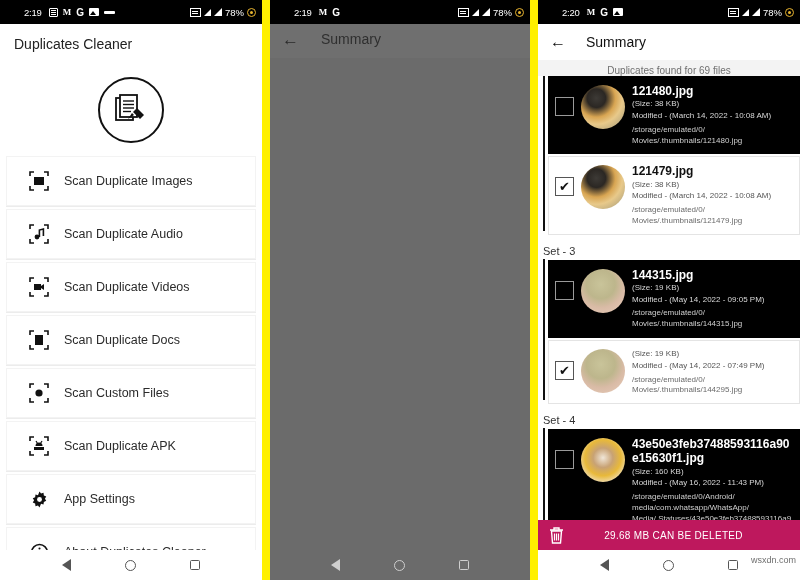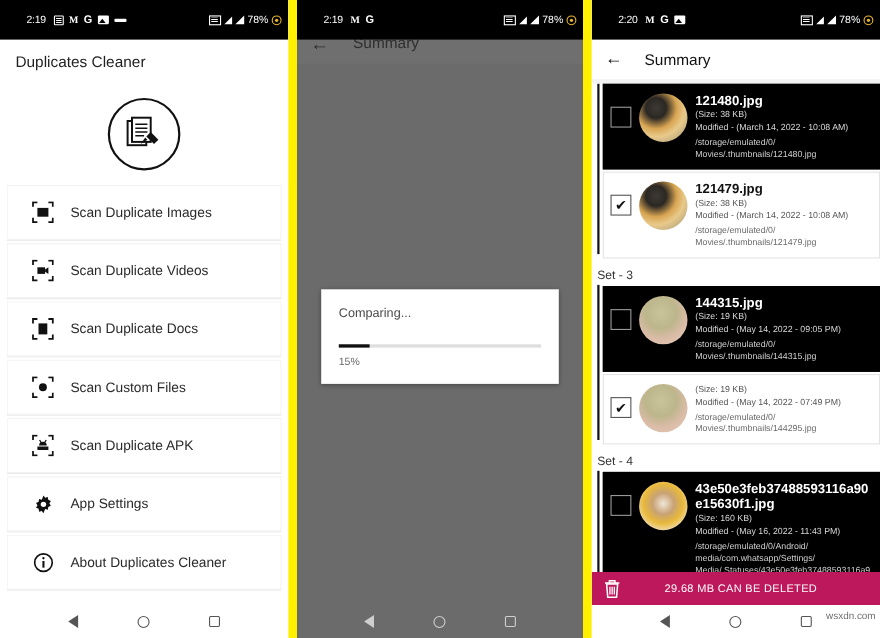--- a/index.html
+++ b/index.html
@@ -13,21 +13,21 @@
 
   
   .panel { position:relative; height:580px; overflow:hidden; background:#fff; }
   .panel-1 { width:262px; }
   .divider { width:8px; height:580px; background:#fff000; flex:0 0 8px; }
   .panel-2 { width:260px; }
   .panel-3 { width:262px; }
 
   
   .statusbar {
-    height:36px; background:#000; color:#fff;
+    height:24px; background:#000; color:#fff;
     display:flex; align-items:center; padding:0 6px;
     font-size:9.5px; position:relative; z-index:5;
   }
   .sb-time { margin-left:18px; letter-spacing:-0.2px; }
   .sb-left-icons { display:flex; align-items:center; gap:5px; margin-left:7px; }
   .sb-spacer { flex:1; }
   .sb-right { display:flex; align-items:center; gap:3px; }
   .sb-sq {
     width:9px;height:9px;border:1.2px solid #fff;border-radius:1px;
     display:inline-block;position:relative;
@@ -226,20 +226,30 @@
             <path d="M1 5V1h4 M15 1h4v4 M19 15v4h-4 M5 19H1v-4" fill="none" stroke="#111" stroke-width="1.6"></path>
             <rect x="5" y="6" width="10" height="8" fill="#111"></rect>
           </svg>
         </span>
         <span class="mi-label">Scan Duplicate Images</span>
       </div>
       <div class="menu-item">
         <span class="mi-icon">
           <svg width="20" height="20" viewBox="0 0 20 20">
             <path d="M1 5V1h4 M15 1h4v4 M19 15v4h-4 M5 19H1v-4" fill="none" stroke="#111" stroke-width="1.6"></path>
+            <circle cx="8" cy="13" r="2.4" fill="#111"></circle>
+            <path d="M10.4 13V6l4-1v7" fill="none" stroke="#111" stroke-width="1.6"></path>
+          </svg>
+        </span>
+        <span class="mi-label">Scan Duplicate Audio</span>
+      </div>
+      <div class="menu-item">
+        <span class="mi-icon">
+          <svg width="20" height="20" viewBox="0 0 20 20">
+            <path d="M1 5V1h4 M15 1h4v4 M19 15v4h-4 M5 19H1v-4" fill="none" stroke="#111" stroke-width="1.6"></path>
             <rect x="5" y="7" width="7" height="6" fill="#111"></rect>
             <path d="M12 9 l3-2v6l-3-2z" fill="#111"></path>
           </svg>
         </span>
         <span class="mi-label">Scan Duplicate Videos</span>
       </div>
       <div class="menu-item">
         <span class="mi-icon">
           <svg width="20" height="20" viewBox="0 0 20 20">
             <path d="M1 5V1h4 M15 1h4v4 M19 15v4h-4 M5 19H1v-4" fill="none" stroke="#111" stroke-width="1.6"></path>
@@ -313,29 +323,20 @@
         <span class="sb-tri"></span>
         <span class="sb-batt">78%</span>
         <span class="sb-circ"></span>
       </span>
     </div>
 
     <div class="p2-body">
       <div class="p2-appbar">
         <span class="p2-back">←</span>
         <span class="p2-title">Summary</span>
-      </div>
-      <div class="p2-content">
-        <div class="dialog">
-          <div class="dlg-title">Comparing...</div>
-          <div class="dlg-track">
-            <div class="dlg-fill" id="dlg-fill" style="width: 15%;"></div>
-          </div>
-          <div class="dlg-pct">15%</div>
-        </div>
       </div>
     </div>
 
     <div class="navbar dark">
       <span class="nav-back"></span>
       <span class="nav-home"></span>
       <span class="nav-rec"></span>
     </div>
   </div>
 
@@ -429,21 +430,21 @@
           <div class="set-bar" style="top: 18px;"></div>
           <div class="file-row selected-dark">
             <div class="cbox"></div>
             <div class="thumb" style="background-image: radial-gradient(circle at 50% 45%, rgb(240, 230, 216) 0%, rgb(200, 162, 116) 30%, rgb(232, 185, 58) 55%, rgb(242, 233, 221) 85%);"></div>
             <div class="meta">
               <div class="f-name">43e50e3feb37488593116a90e15630f1.jpg</div>
               <div class="f-sub">(Size: 160 KB)</div>
               <div class="f-sub">Modified - (May 16, 2022 - 11:43 PM)</div>
               <div class="f-path">
                 <div>/storage/emulated/0/Android/</div>
-                <div>media/com.whatsapp/Settings/</div>
+                <div>media/com.whatsapp/WhatsApp/</div>
                 <div>Media/.Statuses/43e50e3feb37488593116a90e15630f1.jpg</div>
               </div>
             </div>
           </div>
         </div>
       </div>
 
     <div class="deletebar">
       <svg width="17" height="19" viewBox="0 0 17 19">
         <path d="M2 4h13 M6 4V2h5v2" fill="none" stroke="#fff" stroke-width="1.4"></path>

